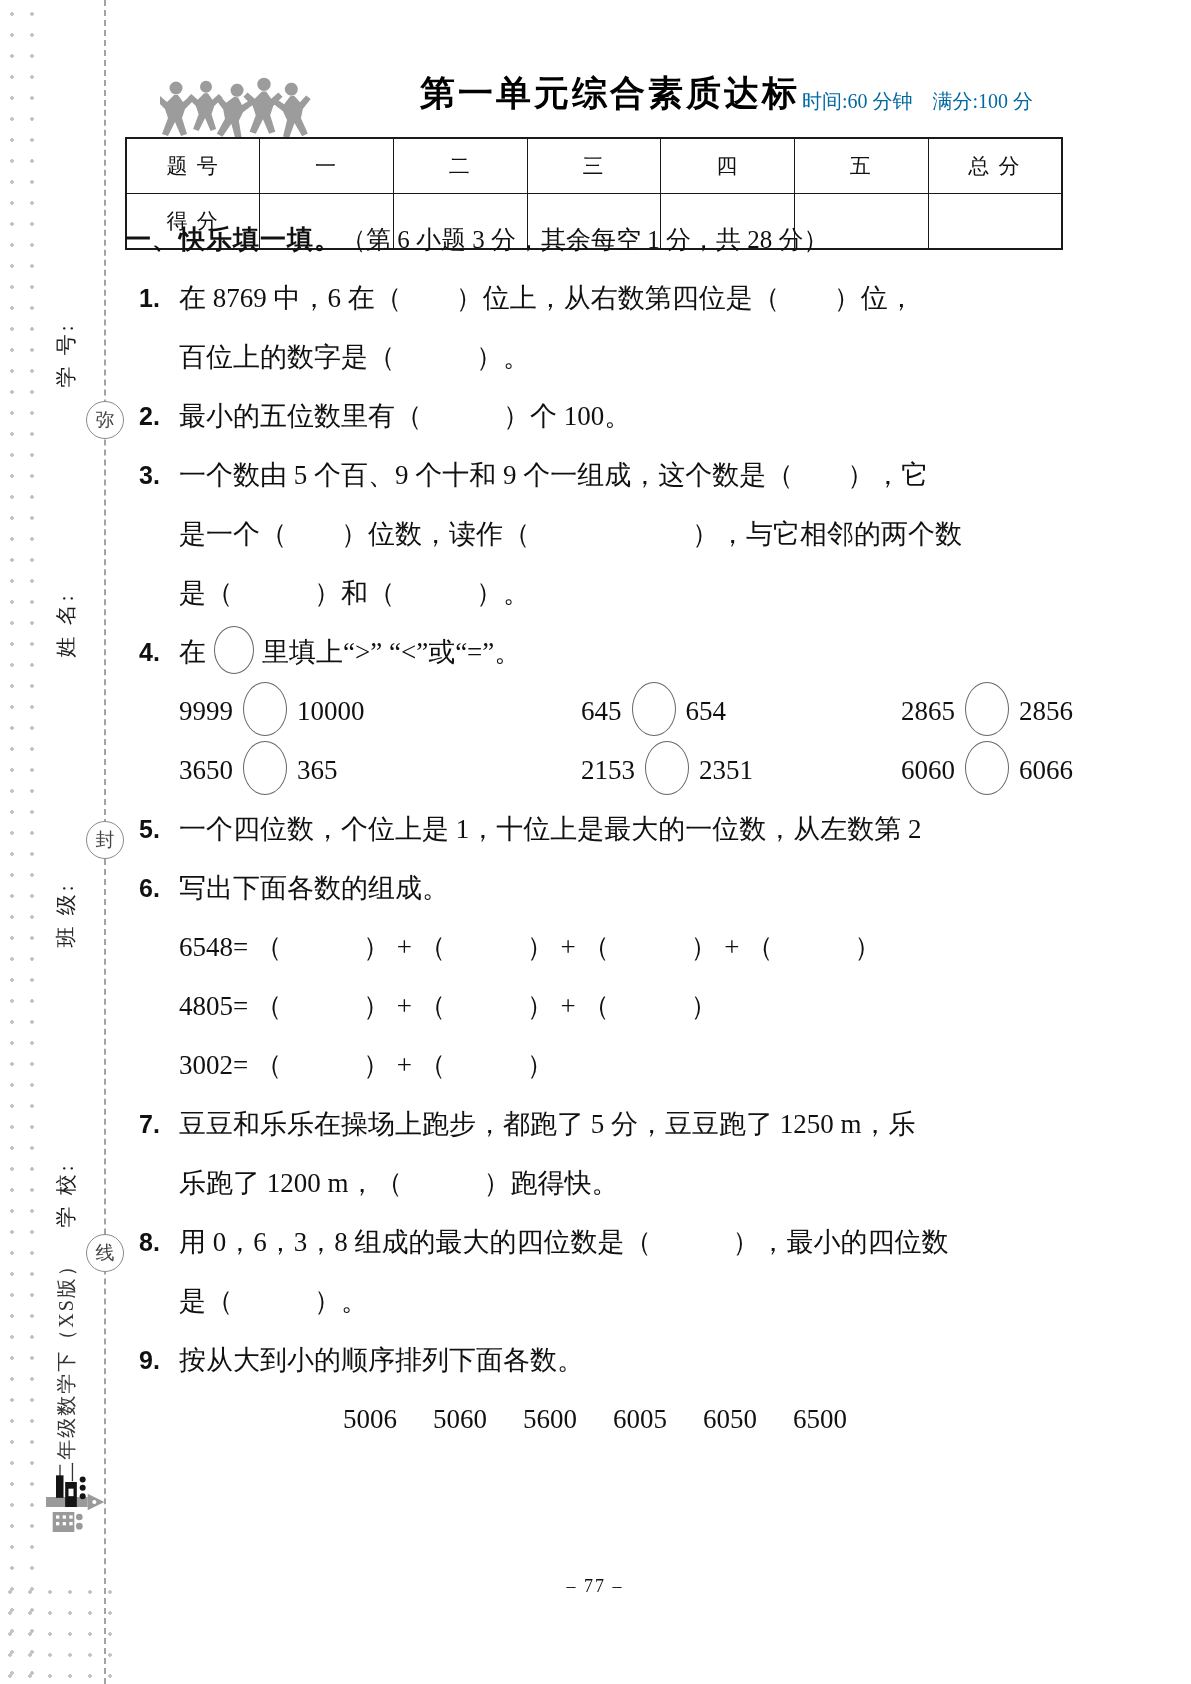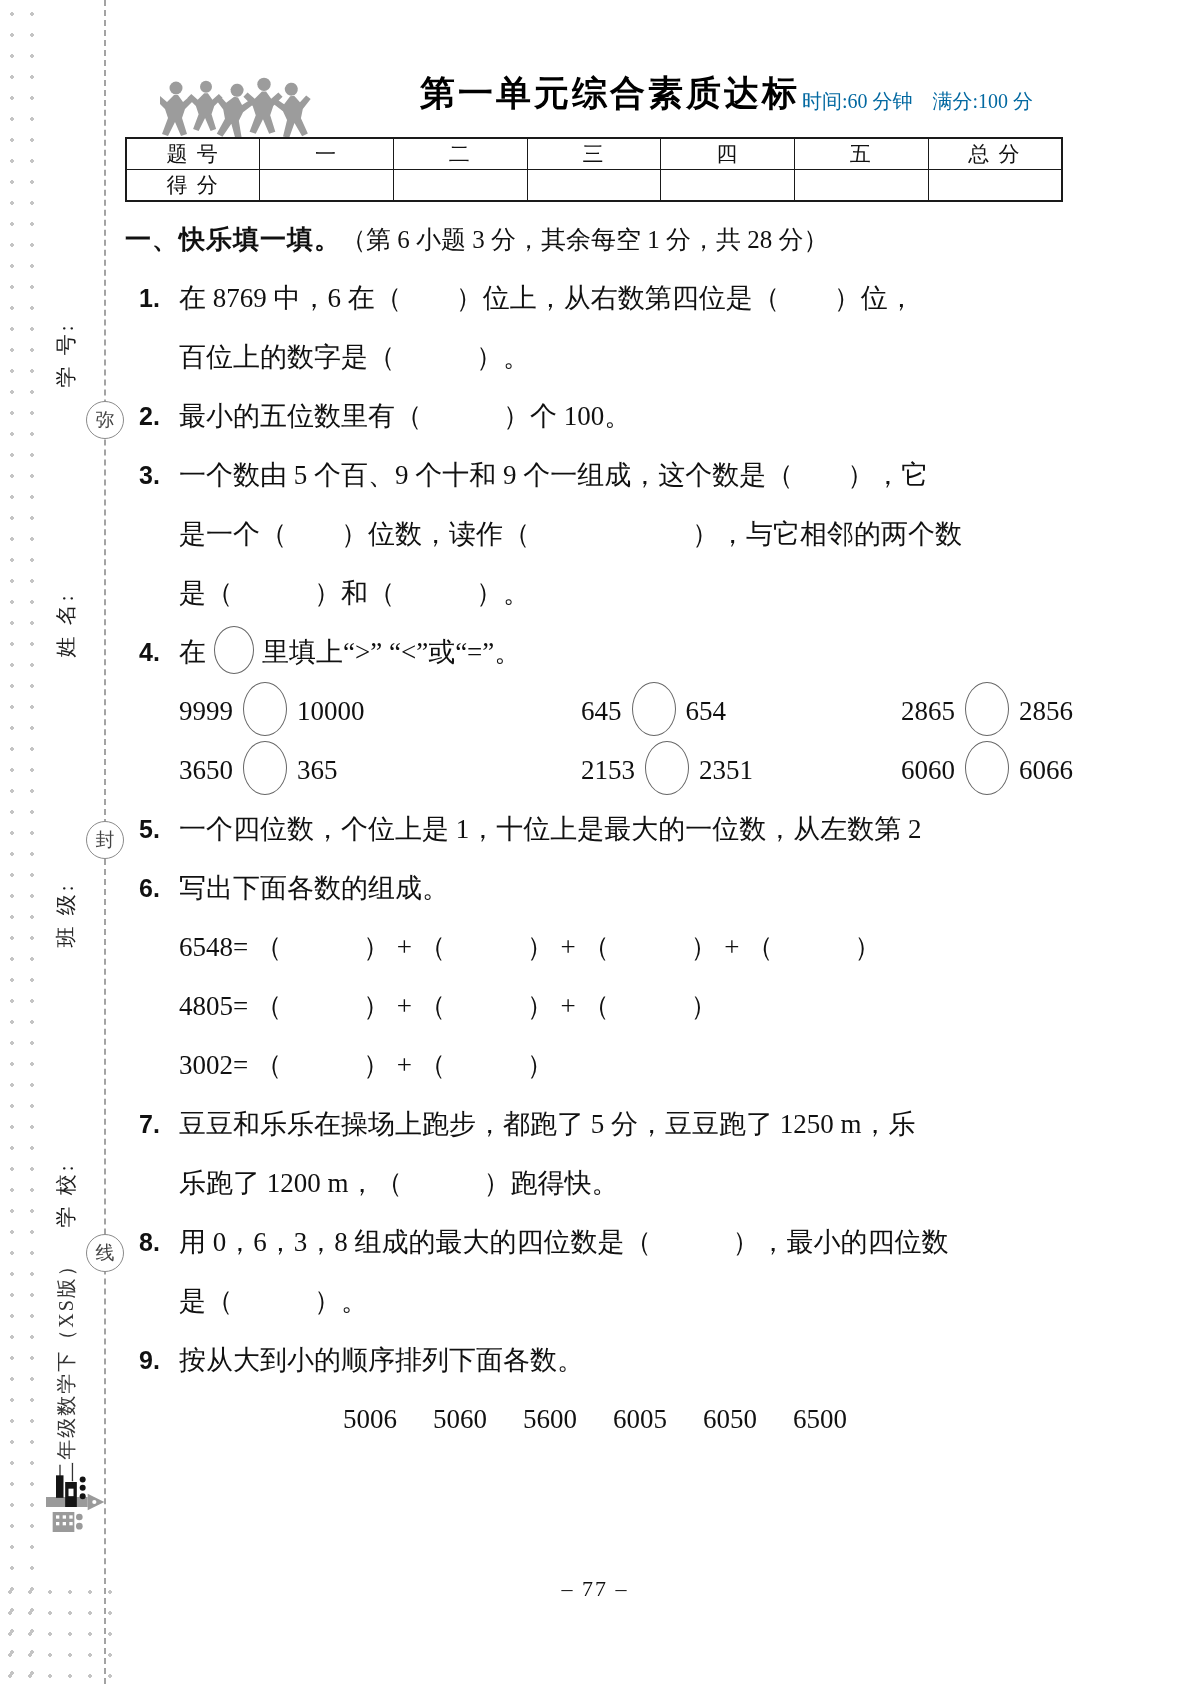--- a/index.html
+++ b/index.html
@@ -29,40 +29,40 @@
   .kids svg{fill:#9c9c9c;}
   .logo{position:absolute;left:46px;top:1472px;}
 
   .title{position:absolute;left:420px;top:70px;font-size:35px;font-weight:bold;
          letter-spacing:3px;font-family:"Liberation Sans","DejaVu Sans",sans-serif;color:#000000;white-space:nowrap;}
   .meta{position:absolute;left:802px;top:88px;font-size:20px;white-space:nowrap;color:#0369a1;}
 
   table.score{position:absolute;left:125px;top:137px;width:938px;border-collapse:collapse;
               table-layout:fixed;font-size:21px;}
   table.score{border:2px solid #1a1a1a;}
-  table.score td{border:1px solid #1a1a1a;height:30px;text-align:center;padding:0;letter-spacing:2px;}
+  table.score td{border:1px solid #1a1a1a;height:30px;text-align:center;padding:12px;letter-spacing:2px;}
 
   .content{position:absolute;left:125px;top:210px;width:980px;font-size:27px;line-height:59px;}
   .qline{white-space:nowrap;}
   .cont{padding-left:54px;}
   .qnum{display:inline-block;width:40px;margin-left:14px;font-weight:bold;font-size:25px;
         font-family:"Liberation Sans","DejaVu Sans",sans-serif;}
   .heading-bold{font-weight:bold;font-size:26px;font-family:Liberation Sans, sans-serif;letter-spacing:1px;}
   .heading-rest{font-size:25px;}
 
   .circle{display:inline-block;width:42px;height:52px;border:1px solid #666;
           border-radius:50%;vertical-align:-16px;background:#fff;}
   .circle-sm{width:38px;height:46px;vertical-align:-13px;margin:0 8px;}
   .cmp-grid{padding-left:54px;display:grid;grid-template-columns:402px 320px auto;}
   .cmp{white-space:nowrap;}
   .cmp .circle{margin:0 10px;}
 
   .q9-nums{display:flex;justify-content:center;gap:36px;padding-right:40px;}
 
-  .footer{position:absolute;left:125px;top:1576px;width:940px;text-align:center;font-size:22px;letter-spacing:2px;}
+  .footer{position:absolute;left:125px;top:1576px;width:940px;text-align:center;font-size:18px;letter-spacing:2px;}
 </style>
 </head>
 <body>
 
 <div class="page">
 
   <div class="dots-strip"></div>
   <div class="dots-corner"></div>
   <div class="seal-line"></div>
 

